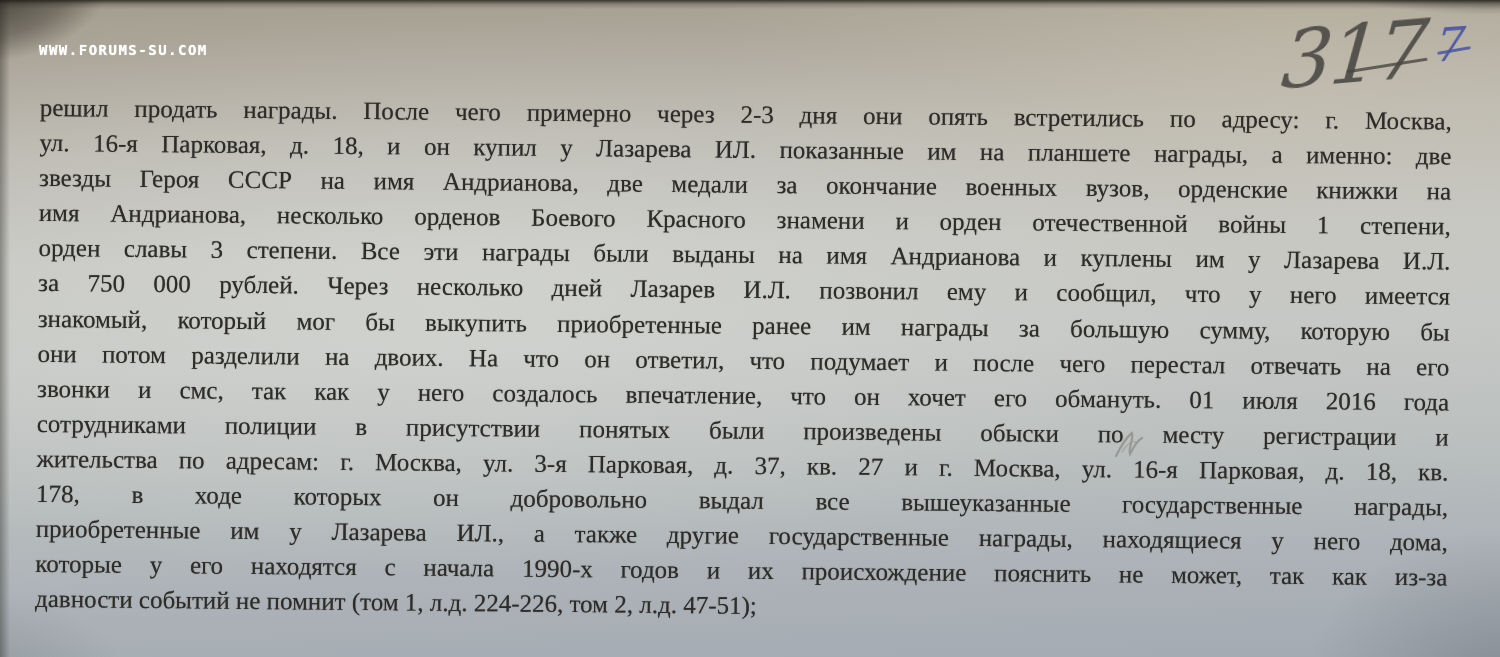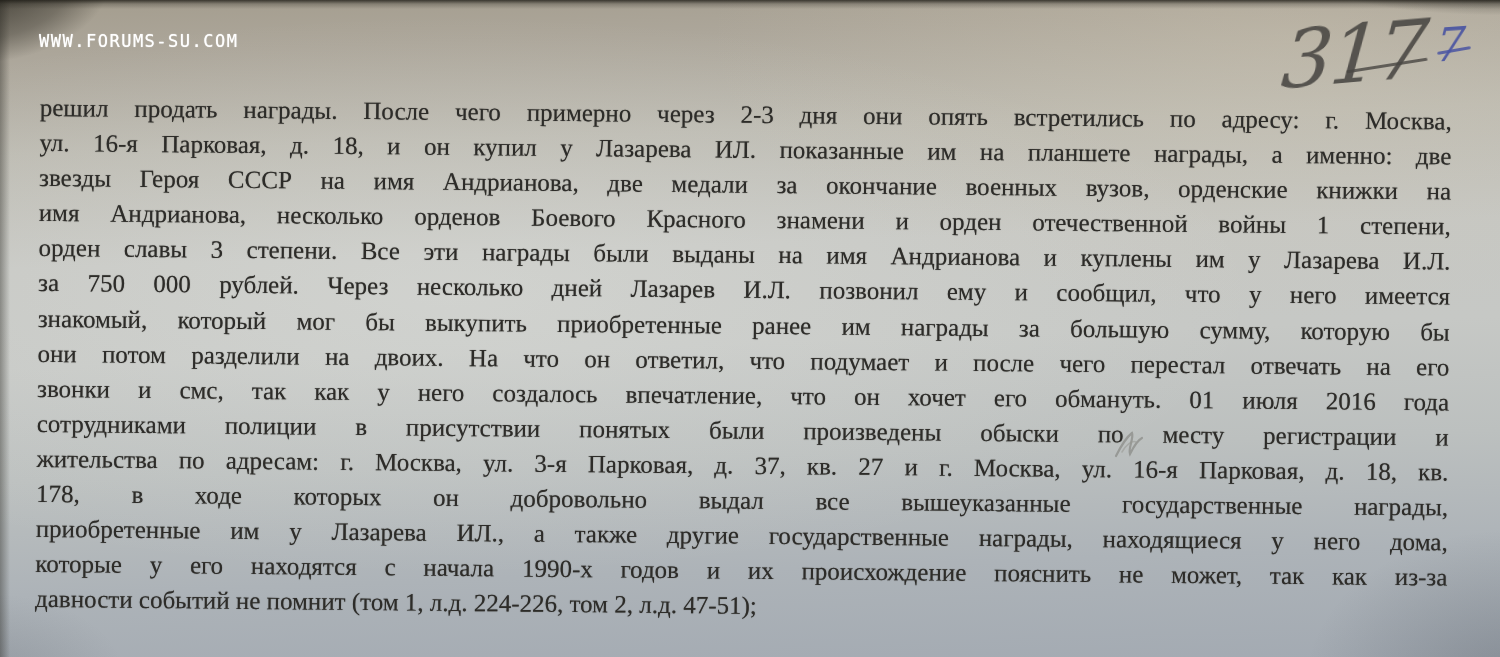--- a/index.html
+++ b/index.html
@@ -21,23 +21,23 @@
     background:
       linear-gradient(to bottom, rgba(30,28,22,0.80), rgba(30,28,22,0.25) 4px, transparent 9px),
       linear-gradient(to right, rgba(38,37,31,0.40), transparent 10px),
       radial-gradient(ellipse 190px 120px at -2% -4%, rgba(28,26,20,0.85), rgba(28,26,20,0.35) 55%, transparent 75%),
       radial-gradient(ellipse 260px 50px at 100% -3%, rgba(25,24,20,0.75), transparent 70%),
       radial-gradient(ellipse 300px 220px at 101% 104%, rgba(55,62,72,0.28), transparent 70%),
       radial-gradient(ellipse 200px 120px at -1% 103%, rgba(60,66,74,0.18), transparent 70%);
   }
   
   .watermark{
-    position:absolute;left:39px;top:31px;z-index:6;
+    position:absolute;left:39px;top:42px;z-index:6;
     font-family:"DejaVu Sans Mono", monospace;
-    font-weight:normal;font-size:17px;letter-spacing:1.5px;
+    font-weight:bold;font-size:14px;letter-spacing:1.5px;
     color:#ffffff;text-shadow:0 0 1px rgba(255,255,255,0.9);
   }
   
   .doc-text{
     position:absolute;left:40px;top:90px;width:1412px;z-index:2;
     transform:rotate(0.55deg);transform-origin:0 0;
     font-size:25px;line-height:35.1px;
     color:#2d2c29;
     text-shadow:0 0 1px rgba(48,46,42,0.65);
   }

